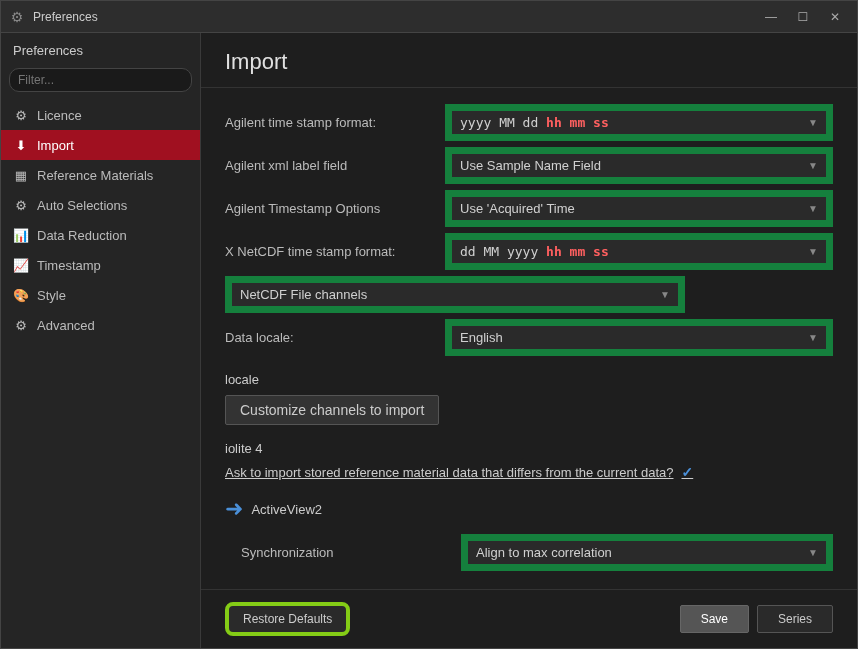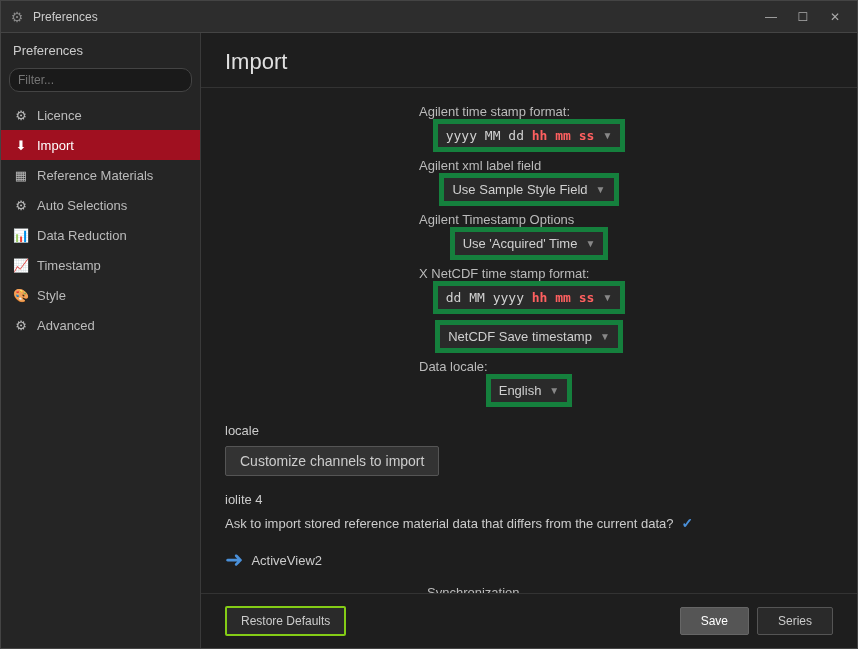--- a/index.html
+++ b/index.html
@@ -151,34 +151,33 @@
       flex: 1;
       overflow-y: auto;
       padding: 16px 24px;
     }
 
     .form-row {
       display: flex;
       align-items: center;
       margin-bottom: 6px;
       min-height: 32px;
-      flex-direction: column;
     }
 
     .form-label {
       width: 220px;
       flex-shrink: 0;
       color: #bbb;
       font-size: 13px;
     }
 
     .form-control {
       flex: 1;
       background: #2a2a2a;
-      border: 5px solid #15803d;
+      border: 7px solid #15803d;
       color: #d0d0d0;
       padding: 4px 8px;
       font-size: 13px;
       outline: none;
       display: flex;
       align-items: center;
       justify-content: space-between;
       cursor: pointer;
       max-width: 460px;
     }
@@ -220,20 +219,21 @@
       margin-top: 16px;
     }
 
     .ask-import-row {
       display: flex;
       align-items: center;
       margin: 8px 0;
       font-size: 13px;
       color: #ccc;
       gap: 8px;
+      text-decoration: underline;
     }
 
     .check-mark {
       color: #4a90d9;
       font-size: 14px;
       font-weight: bold;
     }
 
     .activeview-section {
       margin-top: 16px;
@@ -265,26 +265,26 @@
       border-top: 1px solid #333;
       padding: 12px 24px;
       display: flex;
       justify-content: space-between;
       align-items: center;
       flex-shrink: 0;
     }
 
     .restore-btn {
       background: #2a2a2a;
-      border: 2px solid #84cc16;
+      border: 4px solid #84cc16;
       color: #ccc;
       padding: 6px 14px;
       font-size: 12px;
       cursor: pointer;
-      border-radius: 2px;
+      border-radius: 8px;
     }
 
     .footer-right {
       display: flex;
       gap: 8px;
     }
 
     .save-btn {
       background: #555;
       border: 1px solid #666;
@@ -379,21 +379,21 @@
               yyyy MM dd <span class="ts-highlight">hh mm ss</span>
             </span>
             <span class="dropdown-arrow">▼</span>
           </div>
         </div>
 
         
         <div class="form-row">
           <div class="form-label">Agilent xml label field</div>
           <div class="form-control">
-            <span>Use Sample Style Field</span>
+            <span>Use Sample Name Field</span>
             <span class="dropdown-arrow">▼</span>
           </div>
         </div>
 
         
         <div class="form-row">
           <div class="form-label">Agilent Timestamp Options</div>
           <div class="form-control">
             <span>Use 'Acquired' Time</span>
             <span class="dropdown-arrow">▼</span>
@@ -407,21 +407,21 @@
             <span class="timestamp-format">
               dd MM yyyy <span class="ts-highlight">hh mm ss</span>
             </span>
             <span class="dropdown-arrow">▼</span>
           </div>
         </div>
 
         
         <div class="form-row">
           <div class="form-control">
-            <span>NetCDF Save timestamp</span>
+            <span>NetCDF File channels</span>
             <span class="dropdown-arrow">▼</span>
           </div>
         </div>
 
         
         <div class="form-row">
           <div class="form-label">Data locale:</div>
           <div class="form-control">
             <span>English</span>
             <span class="dropdown-arrow">▼</span>

